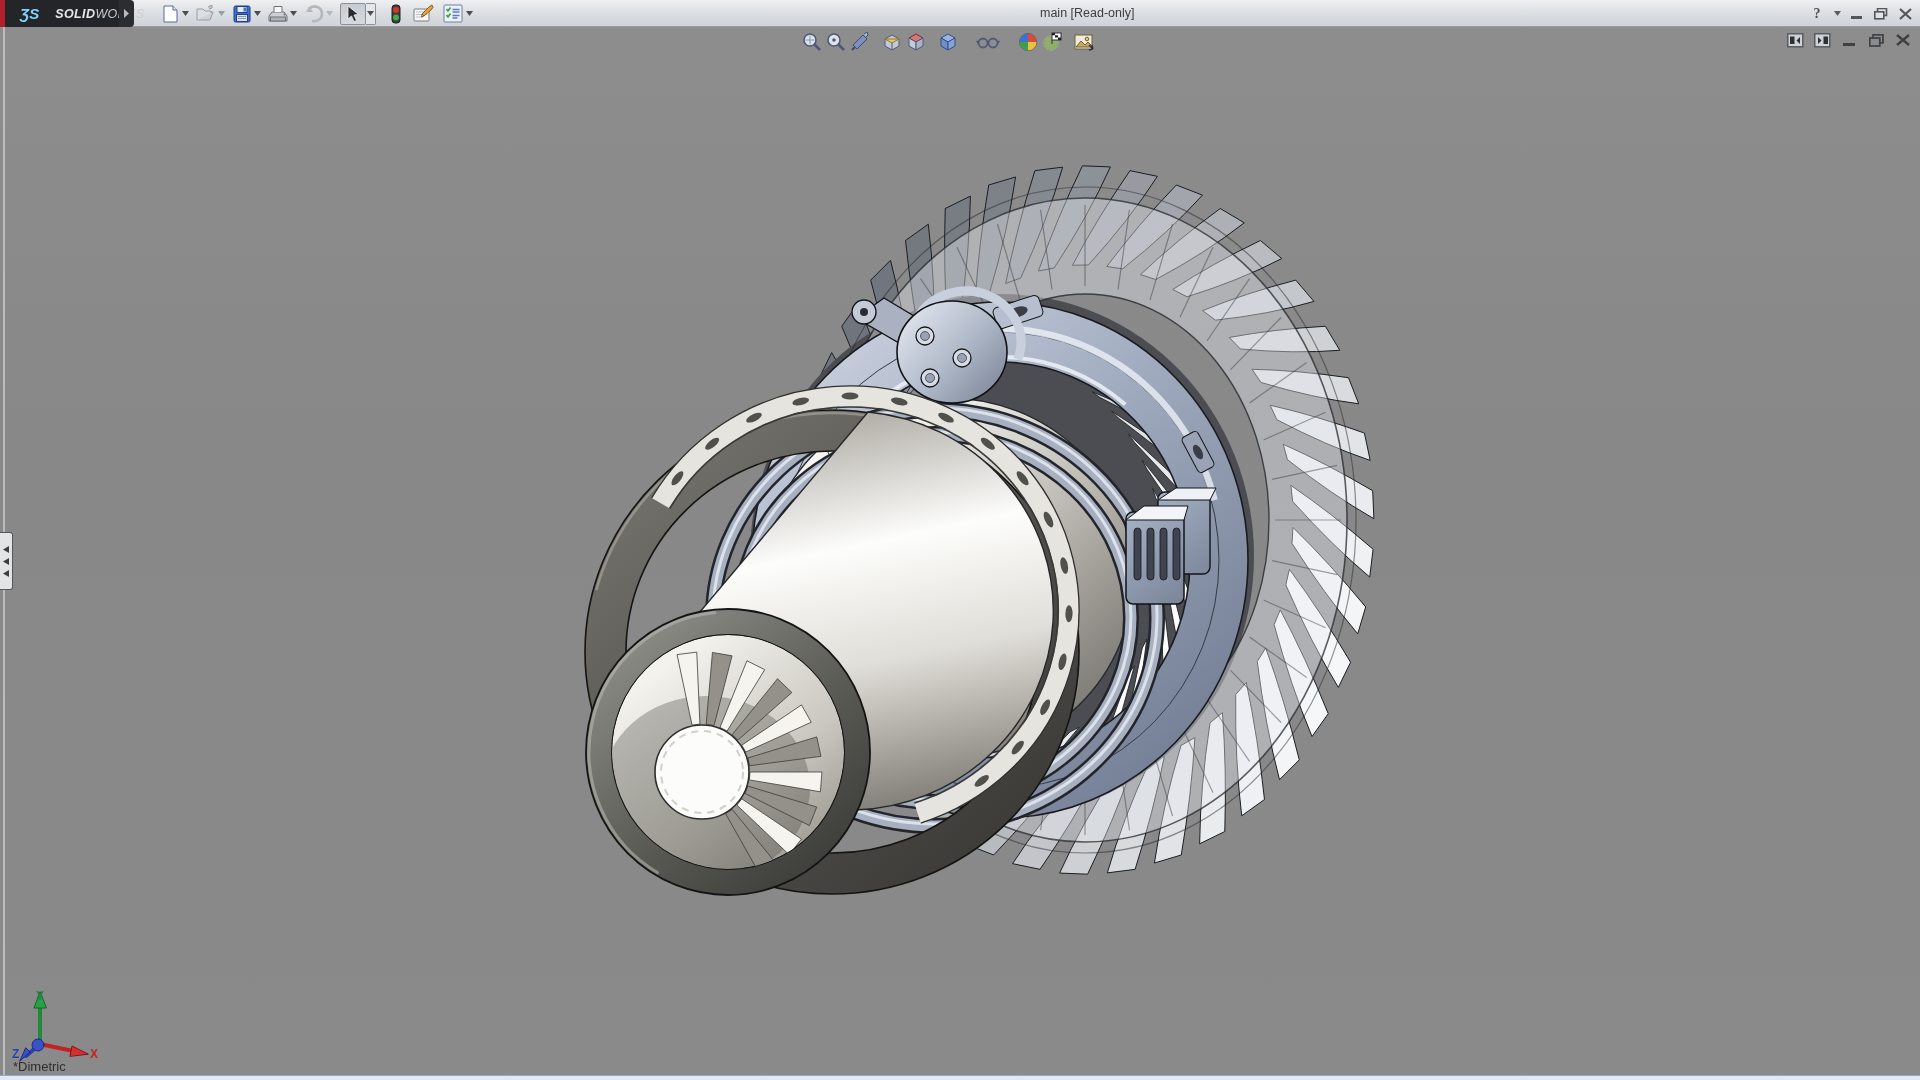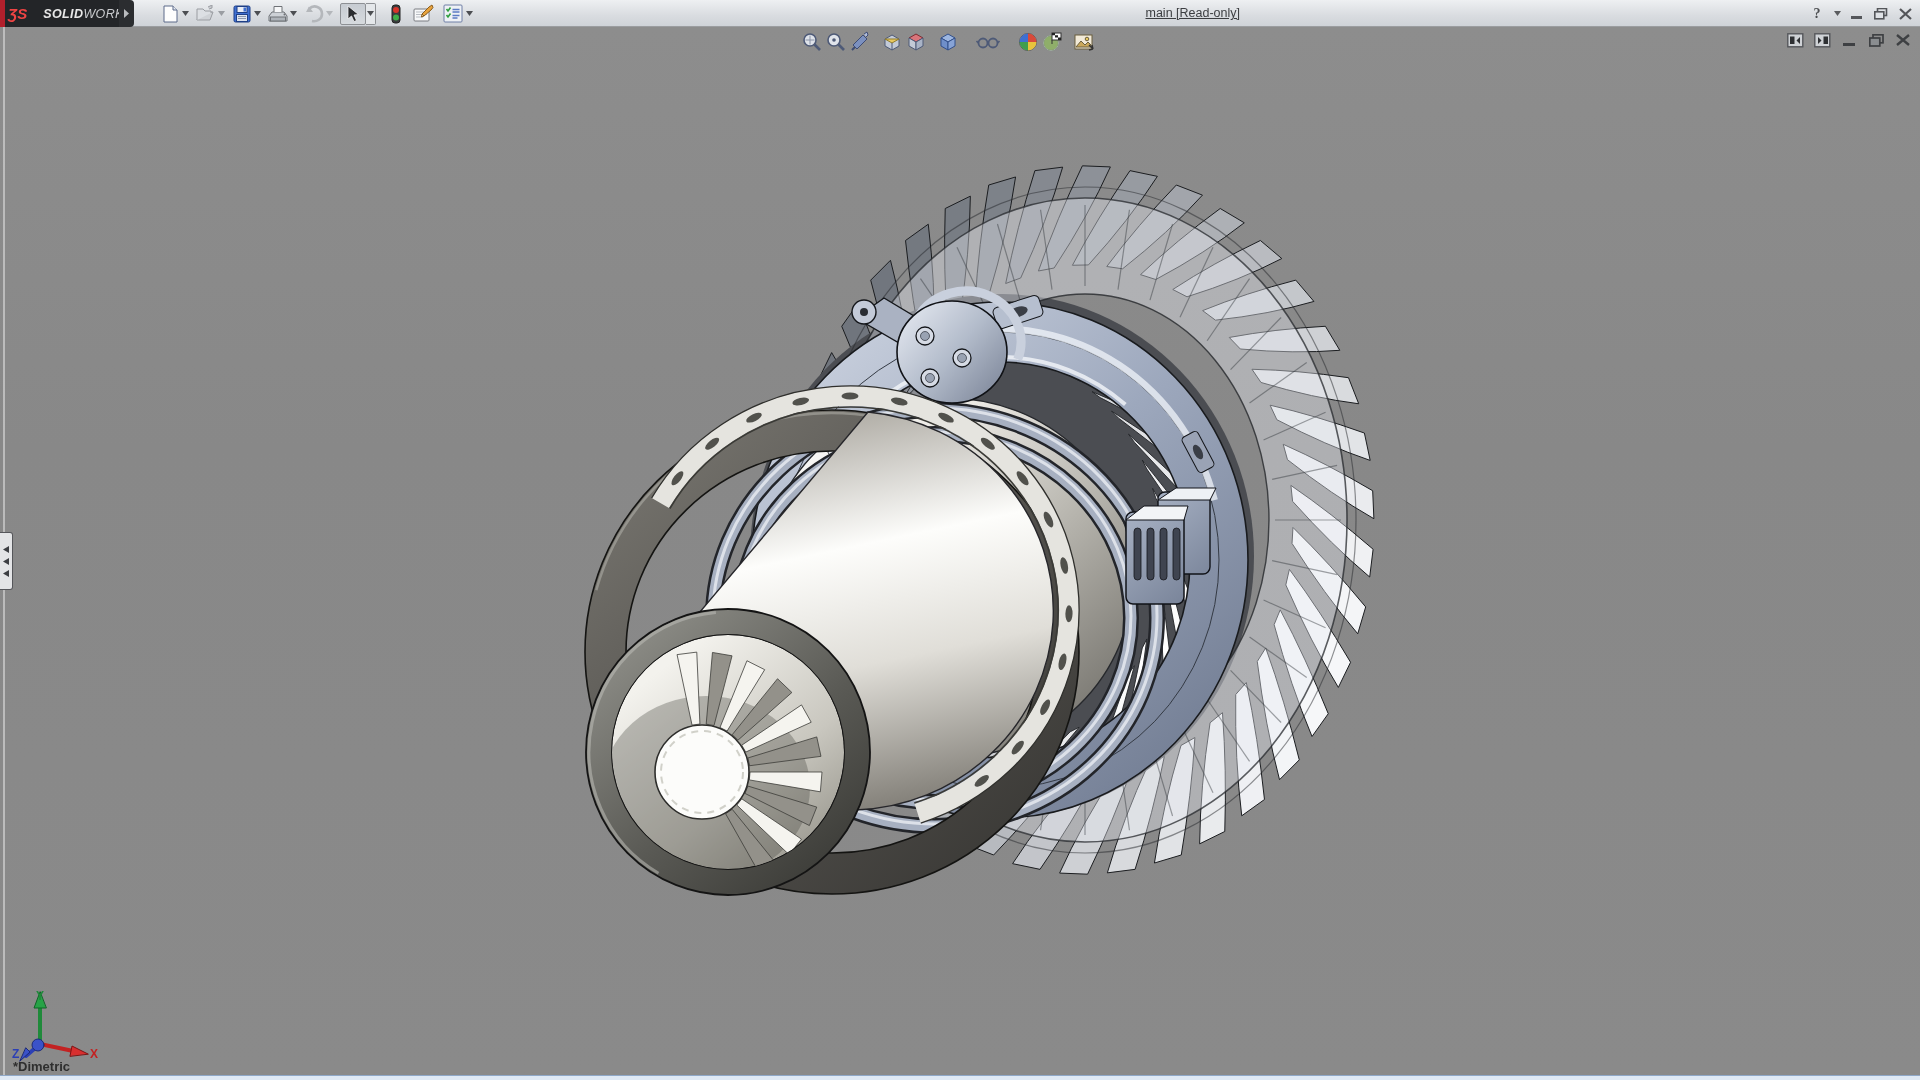--- a/index.html
+++ b/index.html
@@ -5,55 +5,55 @@
   html,body{margin:0;padding:0;background:#6f6f6f;}
   *{box-sizing:border-box;}
   #app{position:relative;width:1920px;height:1080px;overflow:hidden;
        font-family:"Liberation Sans",sans-serif;background:#8a8a8a;}
   
   #titlebar{position:absolute;left:0;top:0;width:1920px;height:27px;
     background:linear-gradient(#eef0f2,#d9dce0 60%,#cfd3d8);border-bottom:1px solid #9b9da0;}
   #logo{position:absolute;left:0;top:0;width:119px;height:27px;background:#232528;
     display:flex;align-items:center;color:#e8e8e8;}
   #logo .red{position:absolute;left:0;top:0;width:5px;height:27px;background:#b3202c;}
-  #logo .glyph{font-style:italic;font-weight:bold;font-size:15px;margin-left:8px;color:#ef4444;}
+  #logo .glyph{font-style:italic;font-weight:bold;font-size:15px;margin-left:20px;color:#7dd3fc;}
   #logo .bold{font-style:italic;font-weight:bold;font-size:12.5px;letter-spacing:.4px;margin-left:16px;}
   #logo .light{font-style:italic;font-weight:300;font-size:12.5px;letter-spacing:.4px;color:#c9cbce;}
   #logo-tab{position:absolute;left:119px;top:0;width:15px;height:27px;background:#2b2d30;
     border-radius:0 4px 4px 0;display:flex;align-items:center;justify-content:center;}
   #logo-tab svg{display:block;}
   #main-tools{position:absolute;left:160px;top:0;height:27px;display:flex;align-items:center;}
   .tool{display:flex;align-items:center;margin-right:6px;}
   .tool .ic{width:20px;height:20px;display:flex;align-items:center;justify-content:center;}
   .drop{width:10px;height:20px;display:flex;align-items:center;justify-content:center;}
   .drop svg{display:block;}
   .pressed{background:linear-gradient(#c7ccd2,#d6dade);border:1px solid #8d9094;border-radius:2px;}
   .pressed-drop{border:1px solid #8d9094;border-left:none;background:#e4e7ea;height:22px;border-radius:0 2px 2px 0;}
   #doc-title{position:absolute;left:1040px;top:0;width:200px;height:26px;line-height:26px;
-    text-align:right;font-size:12.5px;color:#3c3e41;text-decoration:underline;}
+    text-align:left;font-size:12.5px;color:#3c3e41;}
   #tb-right{position:absolute;right:6px;top:0;height:27px;display:flex;align-items:center;gap:6px;}
   .tbbtn{width:18px;height:18px;display:flex;align-items:center;justify-content:center;}
   #help-glyph{font-size:14px;font-weight:bold;color:#4b4d50;font-family:"Liberation Serif",serif;}
   
   #viewport{position:absolute;left:0;top:27px;width:1920px;height:1048px;
     background:linear-gradient(#8d8d8d,#888888 40%,#8a8a8a);}
   #left-edge{position:absolute;left:3px;top:0;width:2px;height:1048px;background:#d7d7d7;opacity:.65;}
   #panel-tab{position:absolute;left:0;top:505px;width:13px;height:58px;background:#e3e4e6;
     border:1px solid #55565a;border-left:none;border-radius:0 3px 3px 0;
     display:flex;flex-direction:column;align-items:center;justify-content:center;gap:5px;}
   
   #headsup{position:absolute;left:800px;top:3px;display:flex;align-items:center;}
   .hu{width:24px;height:24px;display:flex;align-items:center;justify-content:center;}
   .gapS{width:8px;} .gapL{width:16px;}
   
   #child-controls{position:absolute;right:8px;top:5px;display:flex;align-items:center;gap:9px;}
   .cw{width:18px;height:16px;display:flex;align-items:center;justify-content:center;}
   
   #triad{position:absolute;left:10px;top:955px;}
-  #orient-label{position:absolute;left:13px;top:1032px;font-size:13px;font-weight:bold;color:#2e2e2e;}
+  #orient-label{position:absolute;left:13px;top:1032px;font-size:13px;font-weight:normal;color:#2e2e2e;}
   
   #statusbar{position:absolute;left:0;top:1075px;width:1920px;height:5px;
     background:#dfe9f5;border-top:1px solid #8fa8c8;}
   #engine-svg{position:absolute;left:0;top:0;}
 </style>
 </head>
 <body>
 
 <div id="app">
 

